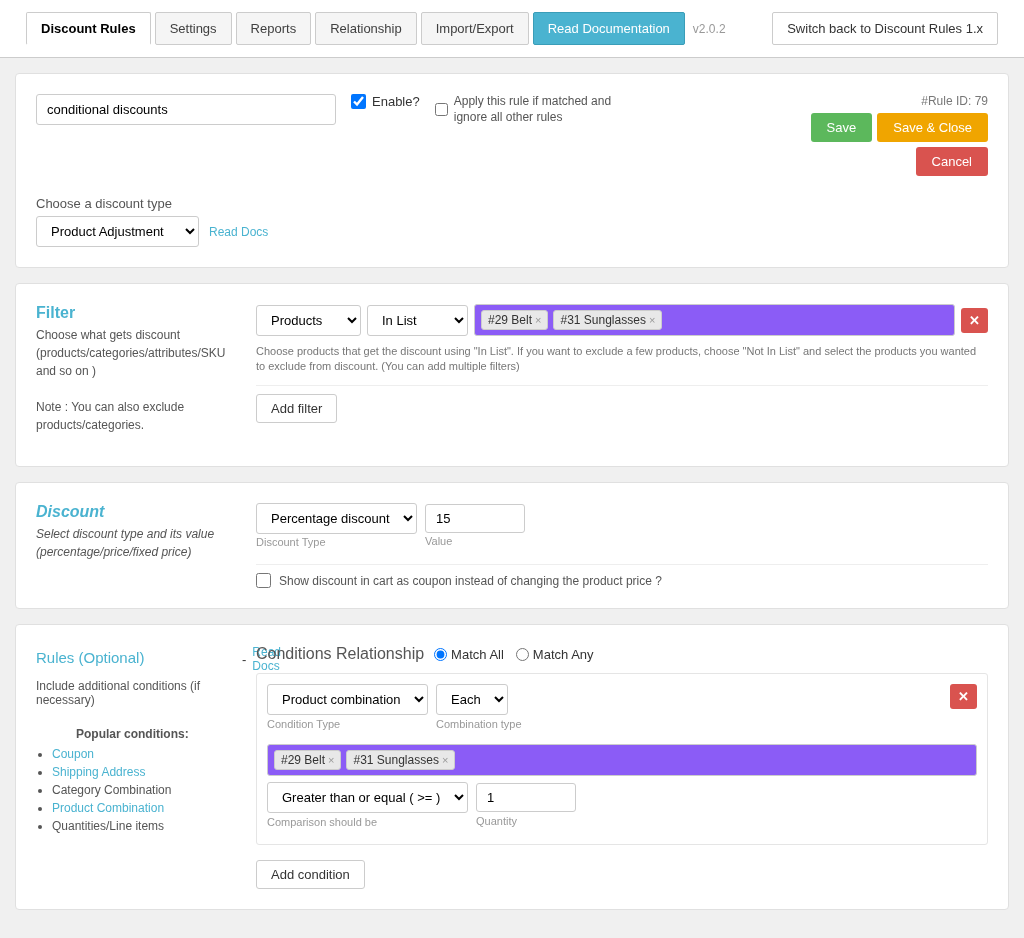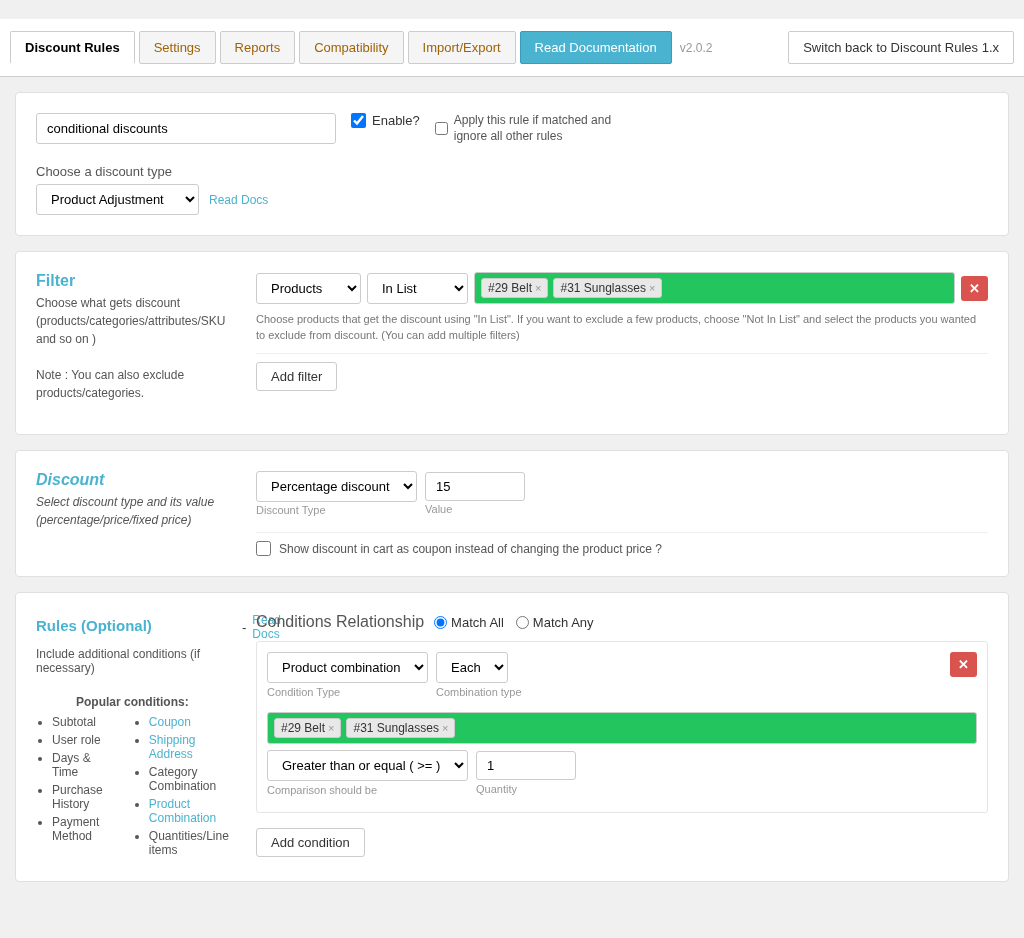--- a/index.html
+++ b/index.html
@@ -4,32 +4,31 @@
   <style>
     * { box-sizing: border-box; margin: 0; padding: 0; }
     body { font-family: Arial, sans-serif; font-size: 13px; background: #f0f0f0; color: #333; }
 
     
     .top-nav {
       background: #fff;
       border-bottom: 1px solid #ccc;
       display: flex;
       align-items: center;
-      padding: 0 10px;
+      padding: 0 26px;
       height: 58px;
       gap: 4px;
-      margin-top: 19px;
     }
     .nav-tab {
       padding: 8px 14px;
       border: 1px solid #ccc;
       background: #f5f5f5;
       cursor: pointer;
       font-size: 13px;
-      color: #a16207;
+      color: #404040;
       border-radius: 2px;
     }
     .nav-tab.active {
       background: #fff;
       border-bottom: 1px solid #fff;
       font-weight: bold;
       color: #000;
     }
     .nav-tab-blue {
       background: #4ab3d0;
@@ -215,21 +214,21 @@
     }
     .tag-input-area {
       flex: 1;
       border: 1px solid #ccc;
       border-radius: 3px;
       padding: 4px 6px;
       min-height: 32px;
       display: flex;
       align-items: center;
       gap: 5px;
-      background: #22c55e;
+      background: #8b5cf6;
     }
     .tag {
       background: #e8e8e8;
       border: 1px solid #ccc;
       border-radius: 3px;
       padding: 2px 6px;
       font-size: 12px;
       display: flex;
       align-items: center;
       gap: 3px;
@@ -315,21 +314,21 @@
     }
     .rules-left {
       width: 200px;
       flex-shrink: 0;
     }
     .rules-right {
       flex: 1;
     }
     .rules-left .section-header-opt {
       font-size: 15px;
-      font-weight: bold;
+      font-weight: normal;
       color: #4ab3d0;
       margin-bottom: 4px;
     }
     .rules-left .read-docs-link {
       font-size: 12px;
     }
     .rules-left p {
       font-size: 12px;
       color: #555;
       margin: 6px 0;
@@ -431,39 +430,47 @@
       color: #555;
     }
   </style>
 </head>
 <body>
 
 <div class="top-nav">
   <button class="nav-tab active">Discount Rules</button>
   <button class="nav-tab">Settings</button>
   <button class="nav-tab">Reports</button>
-  <button class="nav-tab">Compatibility</button>
+  <button class="nav-tab">Relationship</button>
   <button class="nav-tab">Import/Export</button>
   <button class="nav-tab-blue">Read Documentation</button>
   <span class="version-badge">v2.0.2</span>
   <button class="switch-back-btn">Switch back to Discount Rules 1.x</button>
 </div>
 
 <div class="main-content">
 
   <div class="card">
     <div class="rule-name-row">
       <input type="text" class="rule-name-input" value="conditional discounts" style="">
       <div class="enable-group">
         <input type="checkbox" checked="" style="">
         <label>Enable?</label>
       </div>
       <div class="apply-rule-group">
         <input type="checkbox" style="">
         <span>Apply this rule if matched and ignore all other rules</span>
+      </div>
+      <div class="rule-id-group">
+        <span class="rule-id-label"><span>#Rule ID:</span> <span>79</span></span>
+        <div class="btn-row">
+          <button class="btn-save">Save</button>
+          <button class="btn-save-close">Save &amp; Close</button>
+        </div>
+        <button class="btn-cancel">Cancel</button>
       </div>
     </div>
 
     <div class="discount-type-section" style="margin-top:20px;">
       <label>Choose a discount type</label>
       <div class="type-row">
         <select>
           <option>Product Adjustment</option>
           <option>Percentage Discount</option>
           <option>Fixed Discount</option>
@@ -555,29 +562,20 @@
         <div style="display:flex;align-items:center;gap:6px;margin-bottom:4px;">
           <span class="rules-left section-header-opt">Rules (Optional)</span>
           <span>-</span>
           <a class="read-docs-link">Read Docs</a>
         </div>
         <p>Include additional conditions (if necessary)</p>
         <p class="bold-label" style="margin-top:20px;padding-left:40px;">Popular conditions:</p>
         <div class="popular-cols">
           <div class="popular-col">
             <ul>
-              <li>Subtotal</li>
-              <li>User role</li>
-              <li>Days &amp; Time</li>
-              <li>Purchase History</li>
-              <li>Payment Method</li>
-            </ul>
-          </div>
-          <div class="popular-col">
-            <ul>
               <li><a class="read-docs-link">Coupon</a></li>
               <li><a class="read-docs-link">Shipping Address</a></li>
               <li>Category Combination</li>
               <li><a class="read-docs-link">Product Combination</a></li>
               <li>Quantities/Line items</li>
             </ul>
           </div>
         </div>
       </div>
 

